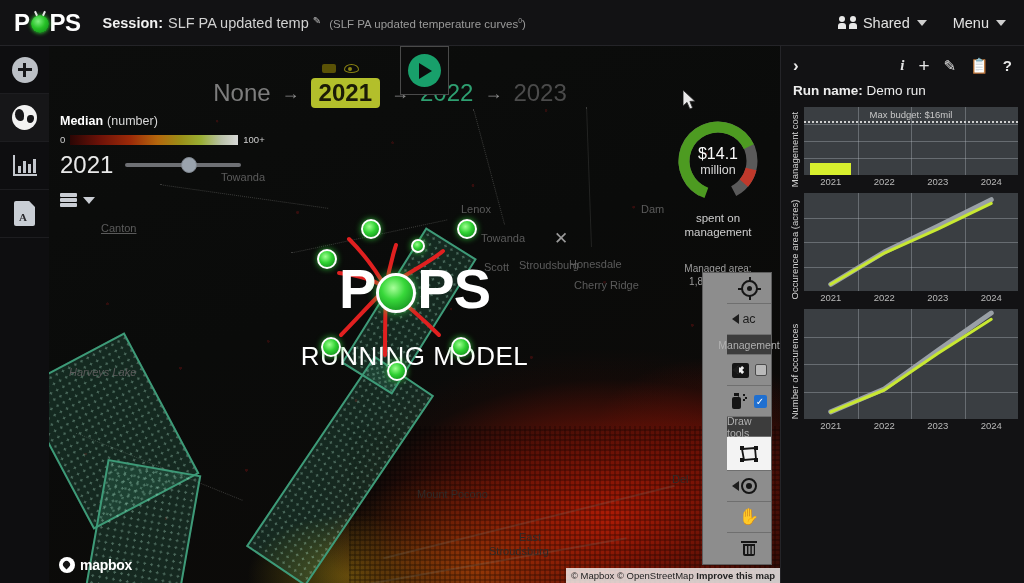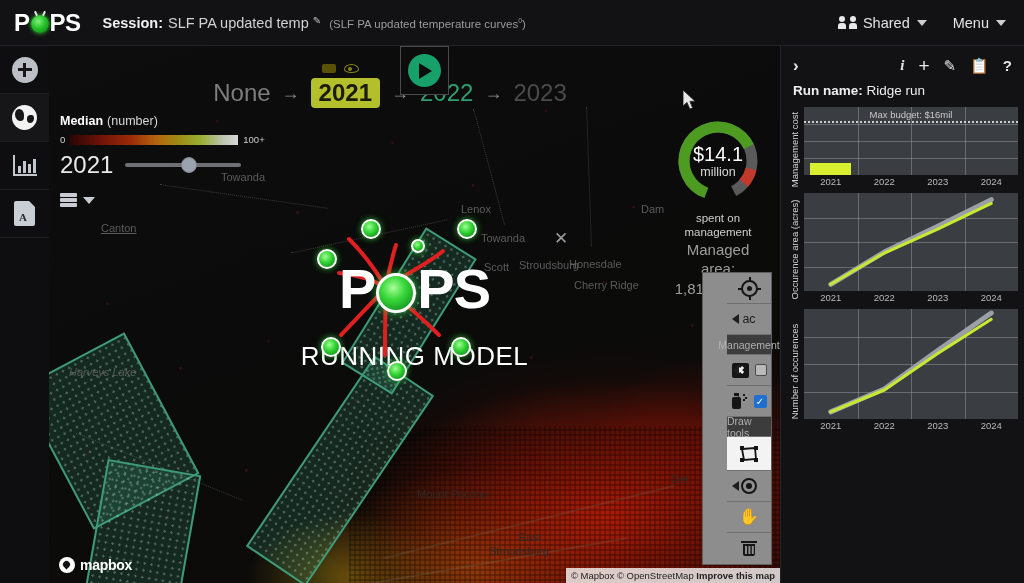--- a/index.html
+++ b/index.html
@@ -175,24 +175,24 @@
               width:49px;height:49px; border:1px solid #4a4a4a; background:#0c0c0c;
               display:flex;align-items:center;justify-content:center; cursor:pointer; }
   .play-circle { width:33px;height:33px;border-radius:50%;background:#18a06b; display:flex;align-items:center;justify-content:center;}
   .play-tri { width:0;height:0;border-top:8px solid transparent;border-bottom:8px solid transparent;border-left:13px solid #0c0c0c; margin-left:3px;}
 
   
   .gauge-wrap { position:absolute; right:35px; top:118px; width:96px; z-index:18; text-align:center; }
   .gauge { position:relative; width:86px; height:86px; margin:0 auto; }
   .gauge svg { display:block; }
   .gauge-val { position:absolute; inset:0; display:flex; flex-direction:column; align-items:center; justify-content:center; }
-  .gauge-amt { color:#fafafa; font-size:20px; line-height:1; }
+  .gauge-amt { color:#fafafa; font-size:16px; line-height:1; }
   .gauge-unit { color:#d9d9d9; font-size:12.5px; margin-top:1px; }
   .gauge-cap { color:#cecece; font-size:11.5px; line-height:1.25; margin-top:7px; }
-  .gauge-sub { color:#9c9c9c; font-size:15px; line-height:1.3; margin-top:0; }
+  .gauge-sub { color:#9c9c9c; font-size:10px; line-height:1.3; margin-top:22px; }
 
   
   .toolstrip { position:absolute; right:8px; top:272px; width:70px; z-index:20;
                background:#8d8d8d; border:1px solid #5e5e5e;padding-left:24px; }
   .ts-row { height:31px; display:flex; align-items:center; justify-content:center; position:relative;
             border-bottom:1px solid #6f6f6f; background:#8d8d8d; cursor:pointer; }
   .ts-row.tall { height:34px; }
   .ts-hdr { height:20px; background:#3c3c3c; color:#b0b0b0; font-size:10.5px;
             display:flex;align-items:center;justify-content:center; border-bottom:1px solid #6f6f6f;}
   .ts-row.white { background:#f3f3f3; }
@@ -516,21 +516,21 @@
       <div class="rp-tools">
         <span class="ti" style="font-weight:bold;font-style:italic;font-family:'Liberation Serif',serif;">i</span>
         <span class="ti" style="font-size:19px;">+</span>
         <span class="ti">✎</span>
         <span class="ti">📋</span>
         <span class="ti" style="font-weight:bold;">?</span>
       </div>
     </div>
     <div class="rp-runname">
       <b>Run name:</b>
-      <span>Ridge run</span>
+      <span>Demo run</span>
     </div>
 
     <div class="chartbox">
       <div class="chart-ylab" style="height:84px;">
         <span>Management cost</span>
       </div>
       <div class="plot" id="plot0" style="height:68px;">
         <div class="budget-line" id="budget-line" style="top: 20%;"></div>
         <div class="budget-txt">Max budget: $16mil</div>
       <div class="gridv" style="left: 25%;"></div>

